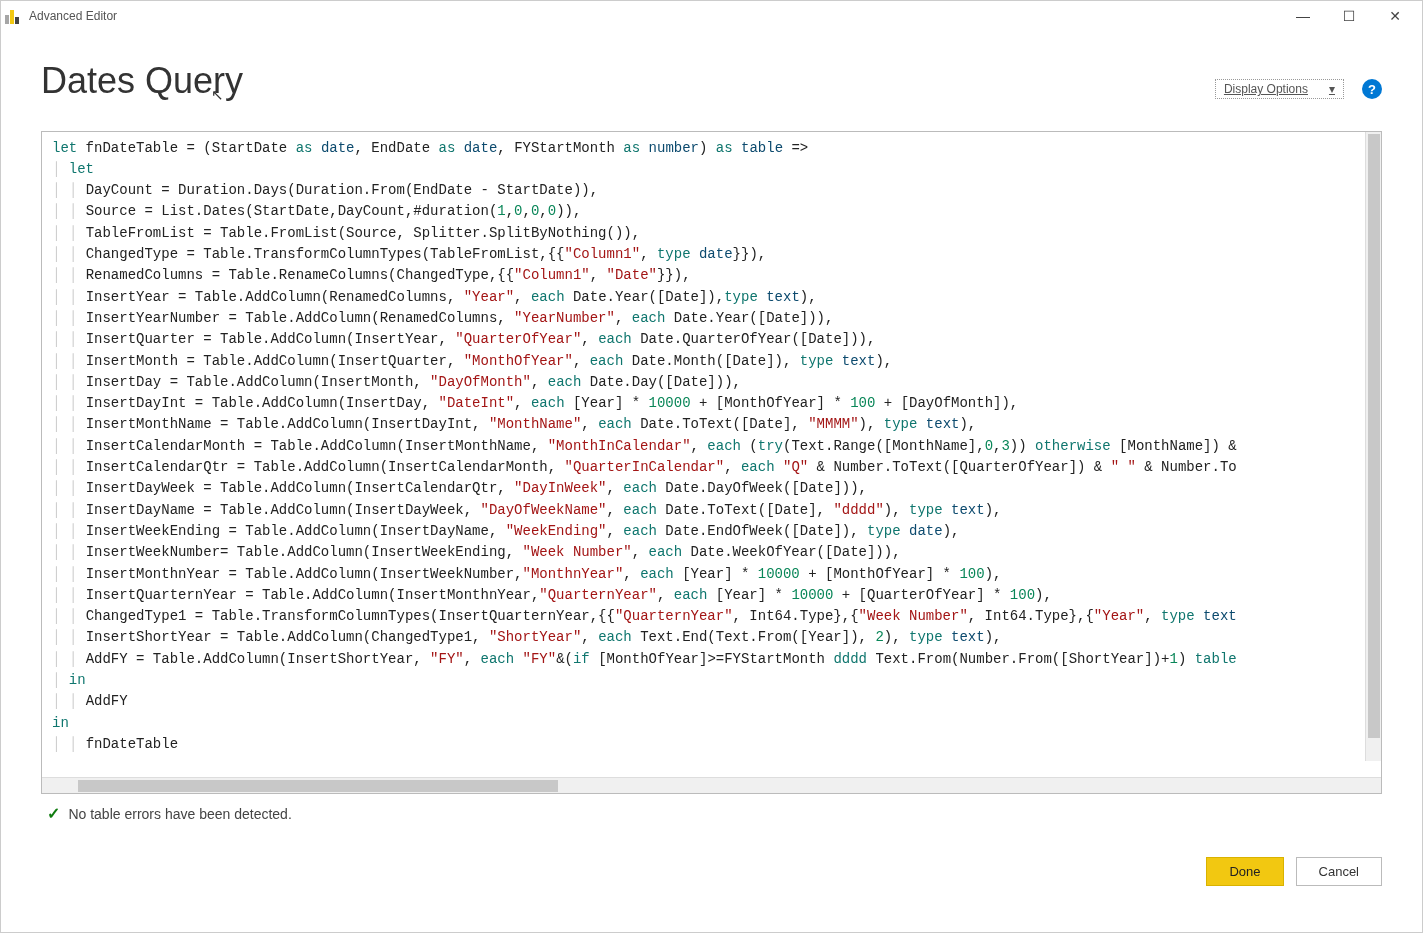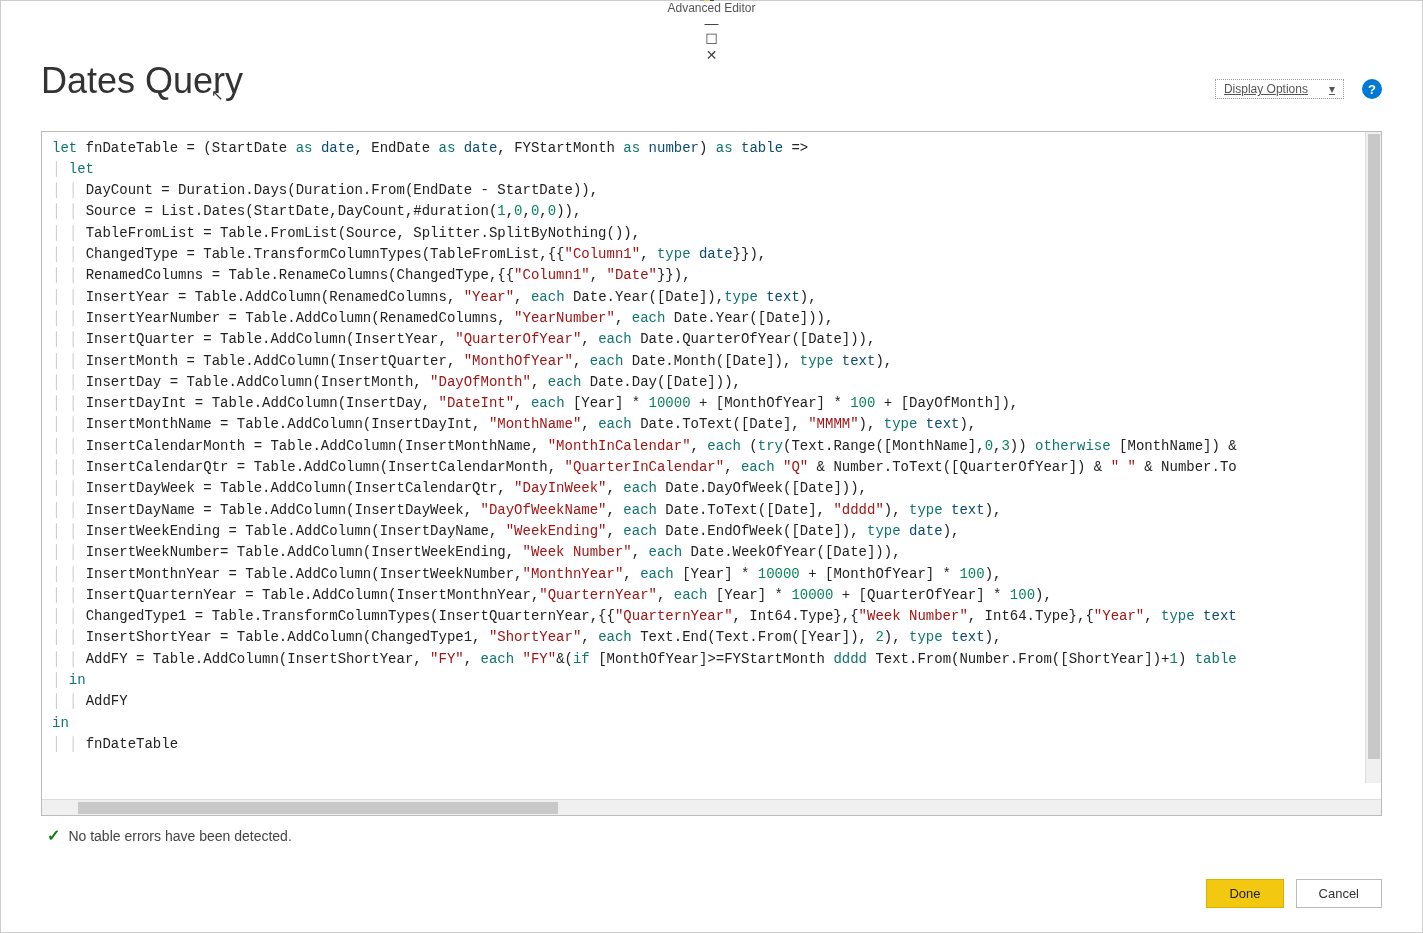--- a/index.html
+++ b/index.html
@@ -16,21 +16,20 @@
     display: flex; flex-direction: column;
     border: 1px solid #ccc;
   }
   .titlebar {
     height: 30px;
     display: flex;
     align-items: center;
     padding: 0 4px;
     font-size: 12px;
     color: #555;
-    flex-direction: column;
   }
   .titlebar .app-icon {
     width: 16px; height: 16px;
     margin-right: 8px;
     position: relative;
   }
   .titlebar .app-icon .bar { position: absolute; bottom: 0; width: 4px; }
   .titlebar .app-icon .b1 { left: 0; height: 9px; background: #a6a6a6; }
   .titlebar .app-icon .b2 { left: 5px; height: 14px; background: #f2c811; }
   .titlebar .app-icon .b3 { left: 10px; height: 7px; background: #444; }
@@ -128,21 +127,21 @@
   .guide { color: #ccc; }
   .status-row {
     padding: 10px 6px 6px 6px;
     display: flex; align-items: center; gap: 8px;
     font-size: 14px; color: #444;
   }
   .status-row .check {
     color: #107c10; font-weight: bold; font-size: 16px;
   }
   .footer {
-    padding: 18px 40px 24px 0;
+    padding: 18px 40px 46px 0;
     display: flex; justify-content: flex-end; gap: 12px;
   }
   .btn {
     font-size: 13px;
     padding: 6px 22px;
     border: 1px solid #bbb;
     background: #fff;
     color: #333;
     cursor: pointer;
   }

